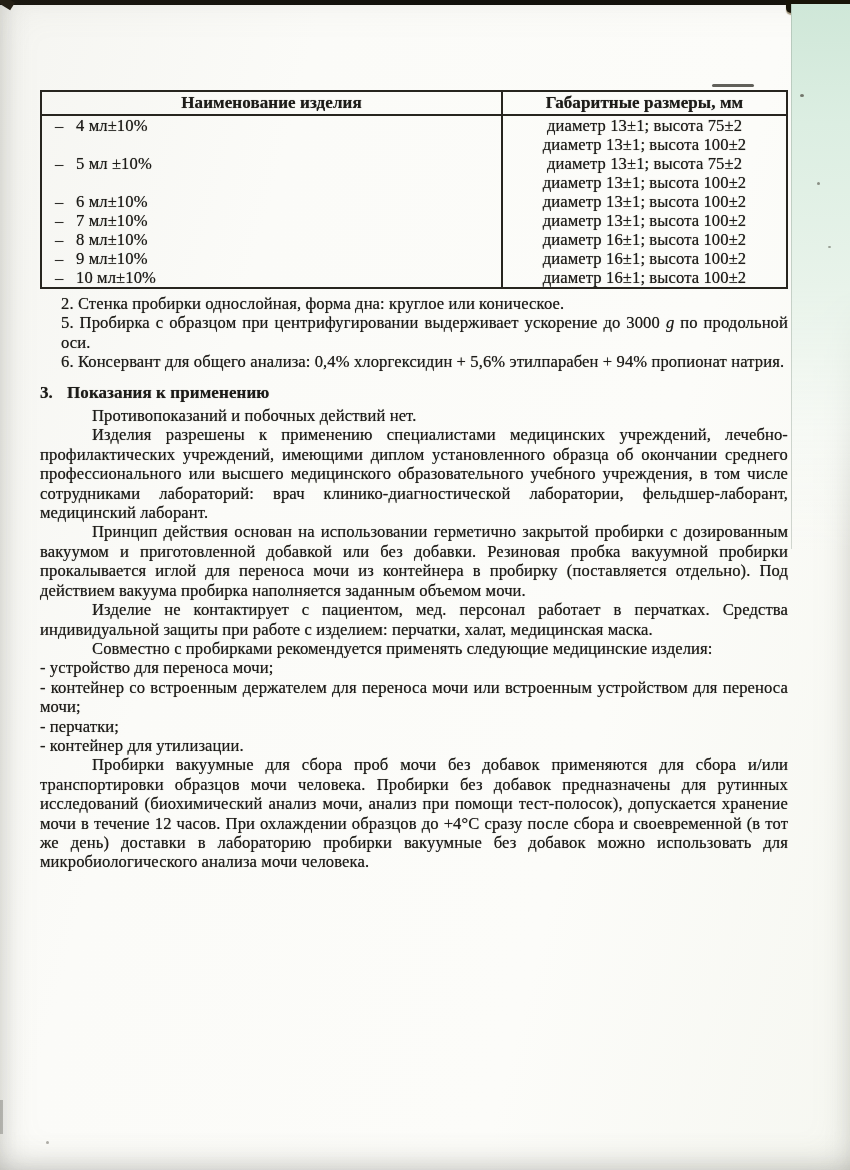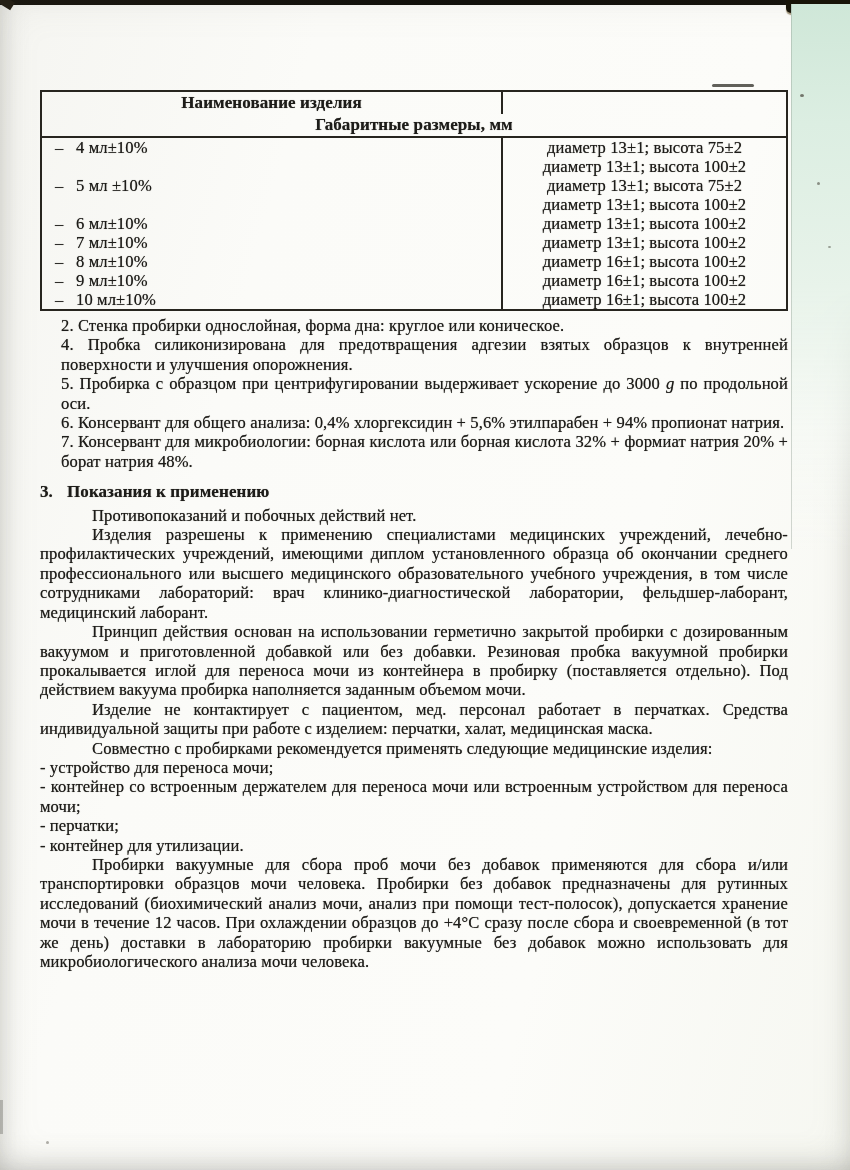--- a/index.html
+++ b/index.html
@@ -42,21 +42,21 @@
     background:rgba(90,90,84,0.35); }
   
   .content {
     position:absolute; left:40px; top:90px; width:748px;
     font-size:16.6px; line-height:19.4px;
     letter-spacing:0.1px;
     text-shadow: 0 0 0.7px rgba(52,50,44,0.8);
   }
   
   .dtable { width:748px; box-sizing:border-box; border:2px solid #27251f; }
-  .thead { display:flex; border-bottom:2px solid #27251f; font-weight:bold; font-size:17px;flex-direction:column; }
+  .thead { display:flex; border-bottom:2px solid #27251f; font-weight:bold; font-size:17px; }
   .th { text-align:center; padding:1px 0 2px; line-height:19px; }
   .th1 { width:461px; box-sizing:border-box; border-right:2px solid #27251f; }
   .th2 { flex:1; }
   .trow { display:flex; }
   .tname { width:461px; box-sizing:border-box; border-right:2px solid #27251f;
     padding-left:13px; display:flex; align-items:flex-start; }
   .tname .dash { width:21px; line-height:19px; }
   .tname .lbl { line-height:19px; }
   .tsizes { flex:1; }
   .tline { height:19px; line-height:19px; text-align:center; white-space:nowrap; }
@@ -161,24 +161,22 @@
           <span class="lbl">10 мл±10%</span>
         </div>
         <div class="tsizes">
           <div class="tline">диаметр 16±1; высота 100±2</div>
         </div>
       </div>
     </div>
 
     <div class="clauses">
       <p>2. Стенка пробирки однослойная, форма дна: круглое или коническое.</p>
-      <p>4. Пробка силиконизирована для предотвращения адгезии взятых образцов к внутренней поверхности и улучшения опорожнения.</p>
       <p><span>5. Пробирка с образцом при центрифугировании выдерживает ускорение до 3000 </span><span class="ital">g</span><span> по продольной оси.</span></p>
       <p>6. Консервант для общего анализа: 0,4% хлоргексидин + 5,6% этилпарабен + 94% пропионат натрия.</p>
-      <p>7. Консервант для микробиологии: борная кислота или борная кислота 32% + формиат натрия 20% + борат натрия 48%.</p>
     </div>
 
     <div class="heading">
       <span class="hnum">3.</span><span>Показания к применению</span>
     </div>
 
     <div class="sec">
       <p class="ind">Противопоказаний и побочных действий нет.</p>
       <p class="ind">Изделия разрешены к применению специалистами медицинских учреждений, лечебно-профилактических учреждений, имеющими диплом установленного образца об окончании среднего профессионального или высшего медицинского образовательного учебного учреждения, в том числе сотрудниками лабораторий: врач клинико-диагностической лаборатории, фельдшер-лаборант, медицинский лаборант.</p>
       <p class="ind">Принцип действия основан на использовании герметично закрытой пробирки с дозированным вакуумом и приготовленной добавкой или без добавки. Резиновая пробка вакуумной пробирки прокалывается иглой для переноса мочи из контейнера в пробирку (поставляется отдельно). Под действием вакуума пробирка наполняется заданным объемом мочи.</p>

